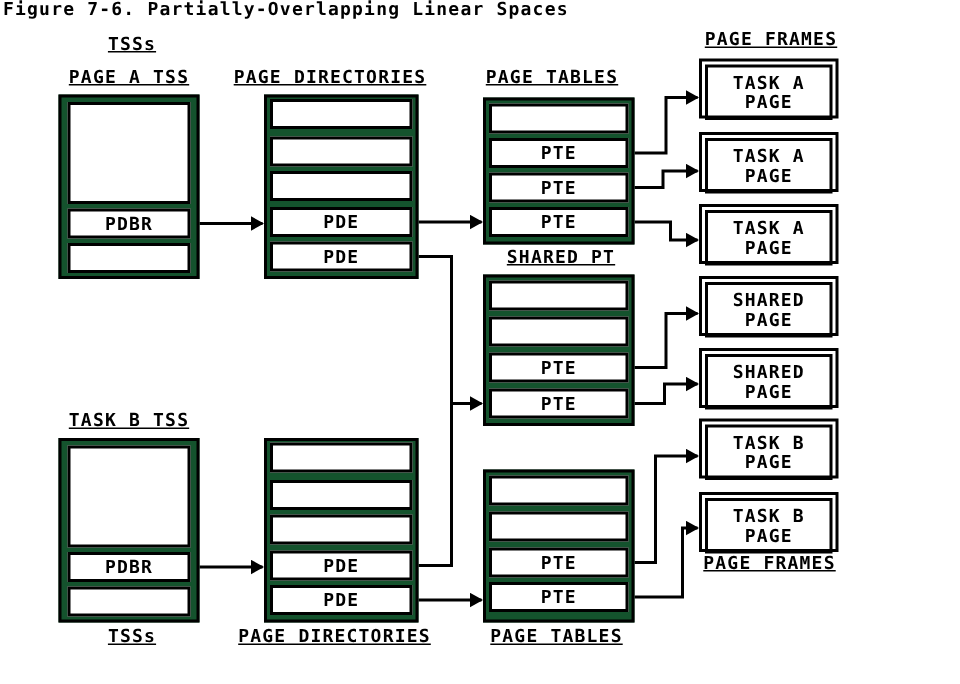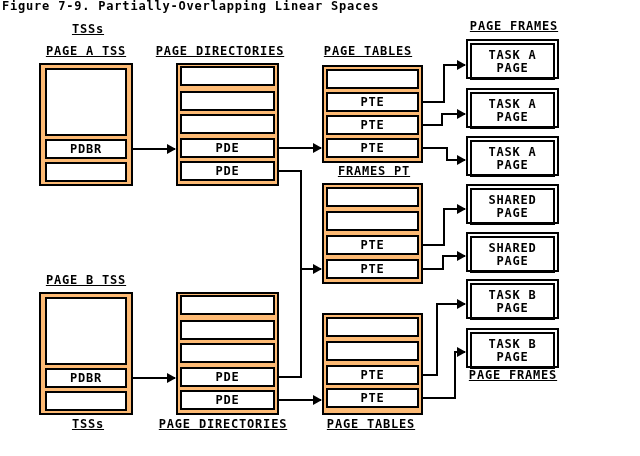--- a/index.html
+++ b/index.html
@@ -1,21 +1,21 @@
 <!DOCTYPE html>
 <html><head>
 <meta charset="utf-8">
 <style>
   html,body{margin:0;padding:0;background:#ffffff;}
   .stage{position:relative;width:640px;height:456px;background:#ffffff;overflow:hidden;
          font-family:"DejaVu Sans Mono","Liberation Mono",monospace;color:#000;}
   .lbl{position:absolute;font-weight:bold;font-size:12px;line-height:12px;
        letter-spacing:0.8px;white-space:nowrap;color:#000;}
   .clabel{transform:translateX(-50%);text-decoration:underline;}
-  .box{position:absolute;border:2px solid #000;box-sizing:border-box;background:#fdba74;}
+  .box{position:absolute;border:2px solid #000;box-sizing:border-box;background:#14532d;}
   .cell{position:absolute;border:2px solid #000;box-sizing:border-box;background:#fff;
         font-weight:bold;font-size:12px;letter-spacing:0.8px;text-align:center;
         line-height:16px;color:#000;}
   .cell.h20{line-height:17px;}
   .frame-outer{position:absolute;border:2px solid #000;box-sizing:border-box;background:#fff;}
   .frame-inner{position:absolute;left:2px;top:2px;width:85px;height:37px;border:2px solid #000;
                box-sizing:border-box;display:flex;flex-direction:column;align-items:center;
                justify-content:center;font-weight:bold;font-size:12px;line-height:13px;
                letter-spacing:0.8px;text-align:center;}
   svg.wires{position:absolute;left:0;top:0;pointer-events:none;}
@@ -40,28 +40,28 @@
     <path d="M279 400 L321 400" marker-end="url(#arrow)"></path>
     <path d="M423 102 L444 102 L444 65 L465 65" marker-end="url(#arrow)"></path>
     <path d="M423 125 L442 125 L442 114 L465 114" marker-end="url(#arrow)"></path>
     <path d="M423 148 L447 148 L447 160 L465 160" marker-end="url(#arrow)"></path>
     <path d="M423 245 L444 245 L444 209 L465 209" marker-end="url(#arrow)"></path>
     <path d="M423 269 L443 269 L443 256 L465 256" marker-end="url(#arrow)"></path>
     <path d="M423 375 L437 375 L437 304 L465 304" marker-end="url(#arrow)"></path>
     <path d="M423 398 L455 398 L455 352 L465 352" marker-end="url(#arrow)"></path>
   </svg>
 
-  <div class="lbl" style="left:2px;top:0;">Figure 7-9. Partially-Overlapping Linear Spaces</div>
+  <div class="lbl" style="left:2px;top:0;">Figure 7-6. Partially-Overlapping Linear Spaces</div>
   <div class="lbl clabel" style="left:88px;top:23px;">TSSs</div>
   <div class="lbl clabel" style="left:86px;top:45px;">PAGE A TSS</div>
   <div class="lbl clabel" style="left:220px;top:45px;">PAGE DIRECTORIES</div>
   <div class="lbl clabel" style="left:368px;top:45px;">PAGE TABLES</div>
   <div class="lbl clabel" style="left:514px;top:20px;">PAGE FRAMES</div>
-  <div class="lbl clabel" style="left:374px;top:165px;">FRAMES PT</div>
-  <div class="lbl clabel" style="left:86px;top:274px;">PAGE B TSS</div>
+  <div class="lbl clabel" style="left:374px;top:165px;">SHARED PT</div>
+  <div class="lbl clabel" style="left:86px;top:274px;">TASK B TSS</div>
   <div class="lbl clabel" style="left:88px;top:418px;">TSSs</div>
   <div class="lbl clabel" style="left:223px;top:418px;">PAGE DIRECTORIES</div>
   <div class="lbl clabel" style="left:371px;top:418px;">PAGE TABLES</div>
   <div class="lbl clabel" style="left:513px;top:369px;">PAGE FRAMES</div>
 
   <div class="box" style="left:39px;top:63px;width:94px;height:123px;">
     <div class="cell" style="left:4px;top:3px;width:82px;height:68px;"></div>
     <div class="cell h20" style="left:4px;top:74px;width:82px;height:20px;">PDBR</div>
     <div class="cell h20" style="left:4px;top:97px;width:82px;height:20px;"></div>
   </div>

